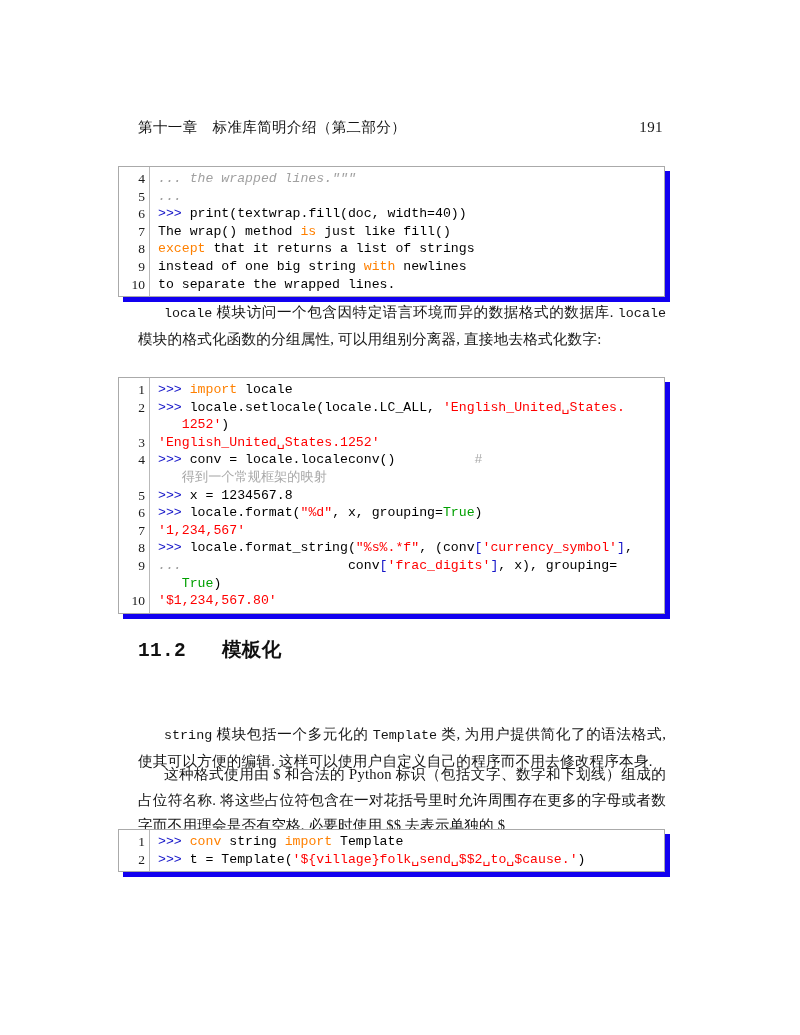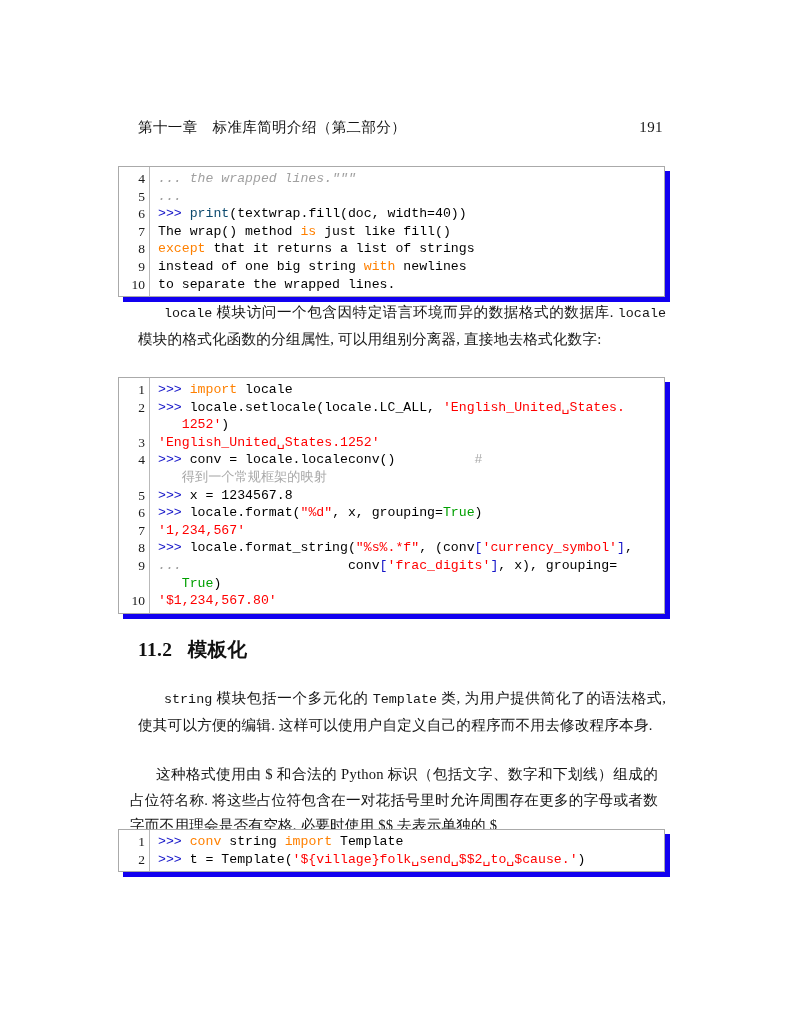--- a/index.html
+++ b/index.html
@@ -53,21 +53,21 @@
     letter-spacing: 0.2px;
   }
   .para .tt {
     font-family: "Liberation Mono", monospace;
     font-size: 13.4px;
     letter-spacing: 0;
   }
 
   .secheading {
     position: absolute;
-    font-family: Liberation Serif, serif;
+    font-family: Liberation Mono, monospace;
     font-size: 19.5px;
     font-weight: 700;
     color: #111;
     letter-spacing: 0.3px;
     white-space: pre;
   }
 
   
   .listing {
     position: absolute;
@@ -111,21 +111,21 @@
     overflow: hidden;
   }
   .listing .ln { display: block; height: 17.6px; }
 
   
   .k   { color: #ff8000; }      
   .kc  { color: #00a000; }      
   .s   { color: #ff0000; }      
   .p   { color: #1414c8; }      
   .c   { color: #a0a0a0; font-style: italic; }   
-  .nb  { color: #0c4a6e; }
+  .nb  { color: #000000; }
   .cn  { color: #a8a8a8; }      
 
   
   .watermark {
     position: absolute;
     left: 46px;
     top: 985px;
     font-family: "Liberation Sans", sans-serif;
     font-size: 13.5px;
     color: #5a5a5a;
@@ -180,25 +180,25 @@
         <span class="ln">9</span>
         <span class="ln" style="visibility:hidden;">·</span>
         <span class="ln">10</span>
       </div>
       <div class="code"><span class="ln"><span class="p">&gt;&gt;&gt;</span> <span class="k">import</span> locale</span><span class="ln"><span class="p">&gt;&gt;&gt;</span> locale.setlocale(locale.LC_ALL, <span class="s">'English_United␣States.</span></span><span class="ln">   <span class="s">1252'</span>)</span><span class="ln"><span class="s">'English_United␣States.1252'</span></span><span class="ln"><span class="p">&gt;&gt;&gt;</span> conv = locale.localeconv()          <span class="cn">#</span></span><span class="ln">   <span class="cn">得到一个常规框架的映射</span></span><span class="ln"><span class="p">&gt;&gt;&gt;</span> x = 1234567.8</span><span class="ln"><span class="p">&gt;&gt;&gt;</span> locale.format(<span class="s">"%d"</span>, x, grouping=<span class="kc">True</span>)</span><span class="ln"><span class="s">'1,234,567'</span></span><span class="ln"><span class="p">&gt;&gt;&gt;</span> locale.format_string(<span class="s">"%s%.*f"</span>, (conv<span class="p">[</span><span class="s">'currency_symbol'</span><span class="p">]</span>,</span><span class="ln"><span class="c">...</span>                     conv<span class="p">[</span><span class="s">'frac_digits'</span><span class="p">]</span>, x), grouping=</span><span class="ln">   <span class="kc">True</span>)</span><span class="ln"><span class="s">'$1,234,567.80'</span></span></div>
     </div>
   </div>
 
   <div class="secheading" style="left:138px; top:636px;"><span>11.2</span><span>   </span><span>模板化</span></div>
 
-  <div class="para" style="left:138px; top:686px; width:528px; text-indent:26px;">
+  <div class="para" style="left:138px; top:722px; width:528px; text-indent:26px;">
     <span class="tt">string</span> 模块包括一个多元化的 <span class="tt">Template</span> 类, 为用户提供简化了的语法格式, 使其可以方便的编辑. 这样可以使用户自定义自己的程序而不用去修改程序本身.
   </div>
 
-  <div class="para" style="left:130px; top:762px; width:528px; text-indent:26px;">这种格式使用由 $ 和合法的 Python 标识（包括文字、数字和下划线）组成的占位符名称. 将这些占位符包含在一对花括号里时允许周围存在更多的字母或者数字而不用理会是否有空格. 必要时使用 $$ 去表示单独的 $</div>
+  <div class="para" style="left:138px; top:762px; width:528px; text-indent:26px;">这种格式使用由 $ 和合法的 Python 标识（包括文字、数字和下划线）组成的占位符名称. 将这些占位符包含在一对花括号里时允许周围存在更多的字母或者数字而不用理会是否有空格. 必要时使用 $$ 去表示单独的 $</div>
 
   <div class="listing" style="left:118px; top:829px; width:547px;">
     <div class="shadow"></div>
     <div class="frame">
       <div class="gutter">
         <span class="ln">1</span>
         <span class="ln">2</span>
       </div>
       <div class="code"><span class="ln"><span class="p">&gt;&gt;&gt;</span> <span class="k">conv</span> string <span class="k">import</span> Template</span><span class="ln"><span class="p">&gt;&gt;&gt;</span> t = Template(<span class="s">'${village}folk␣send␣$$2␣to␣$cause.'</span>)</span></div>
     </div>

